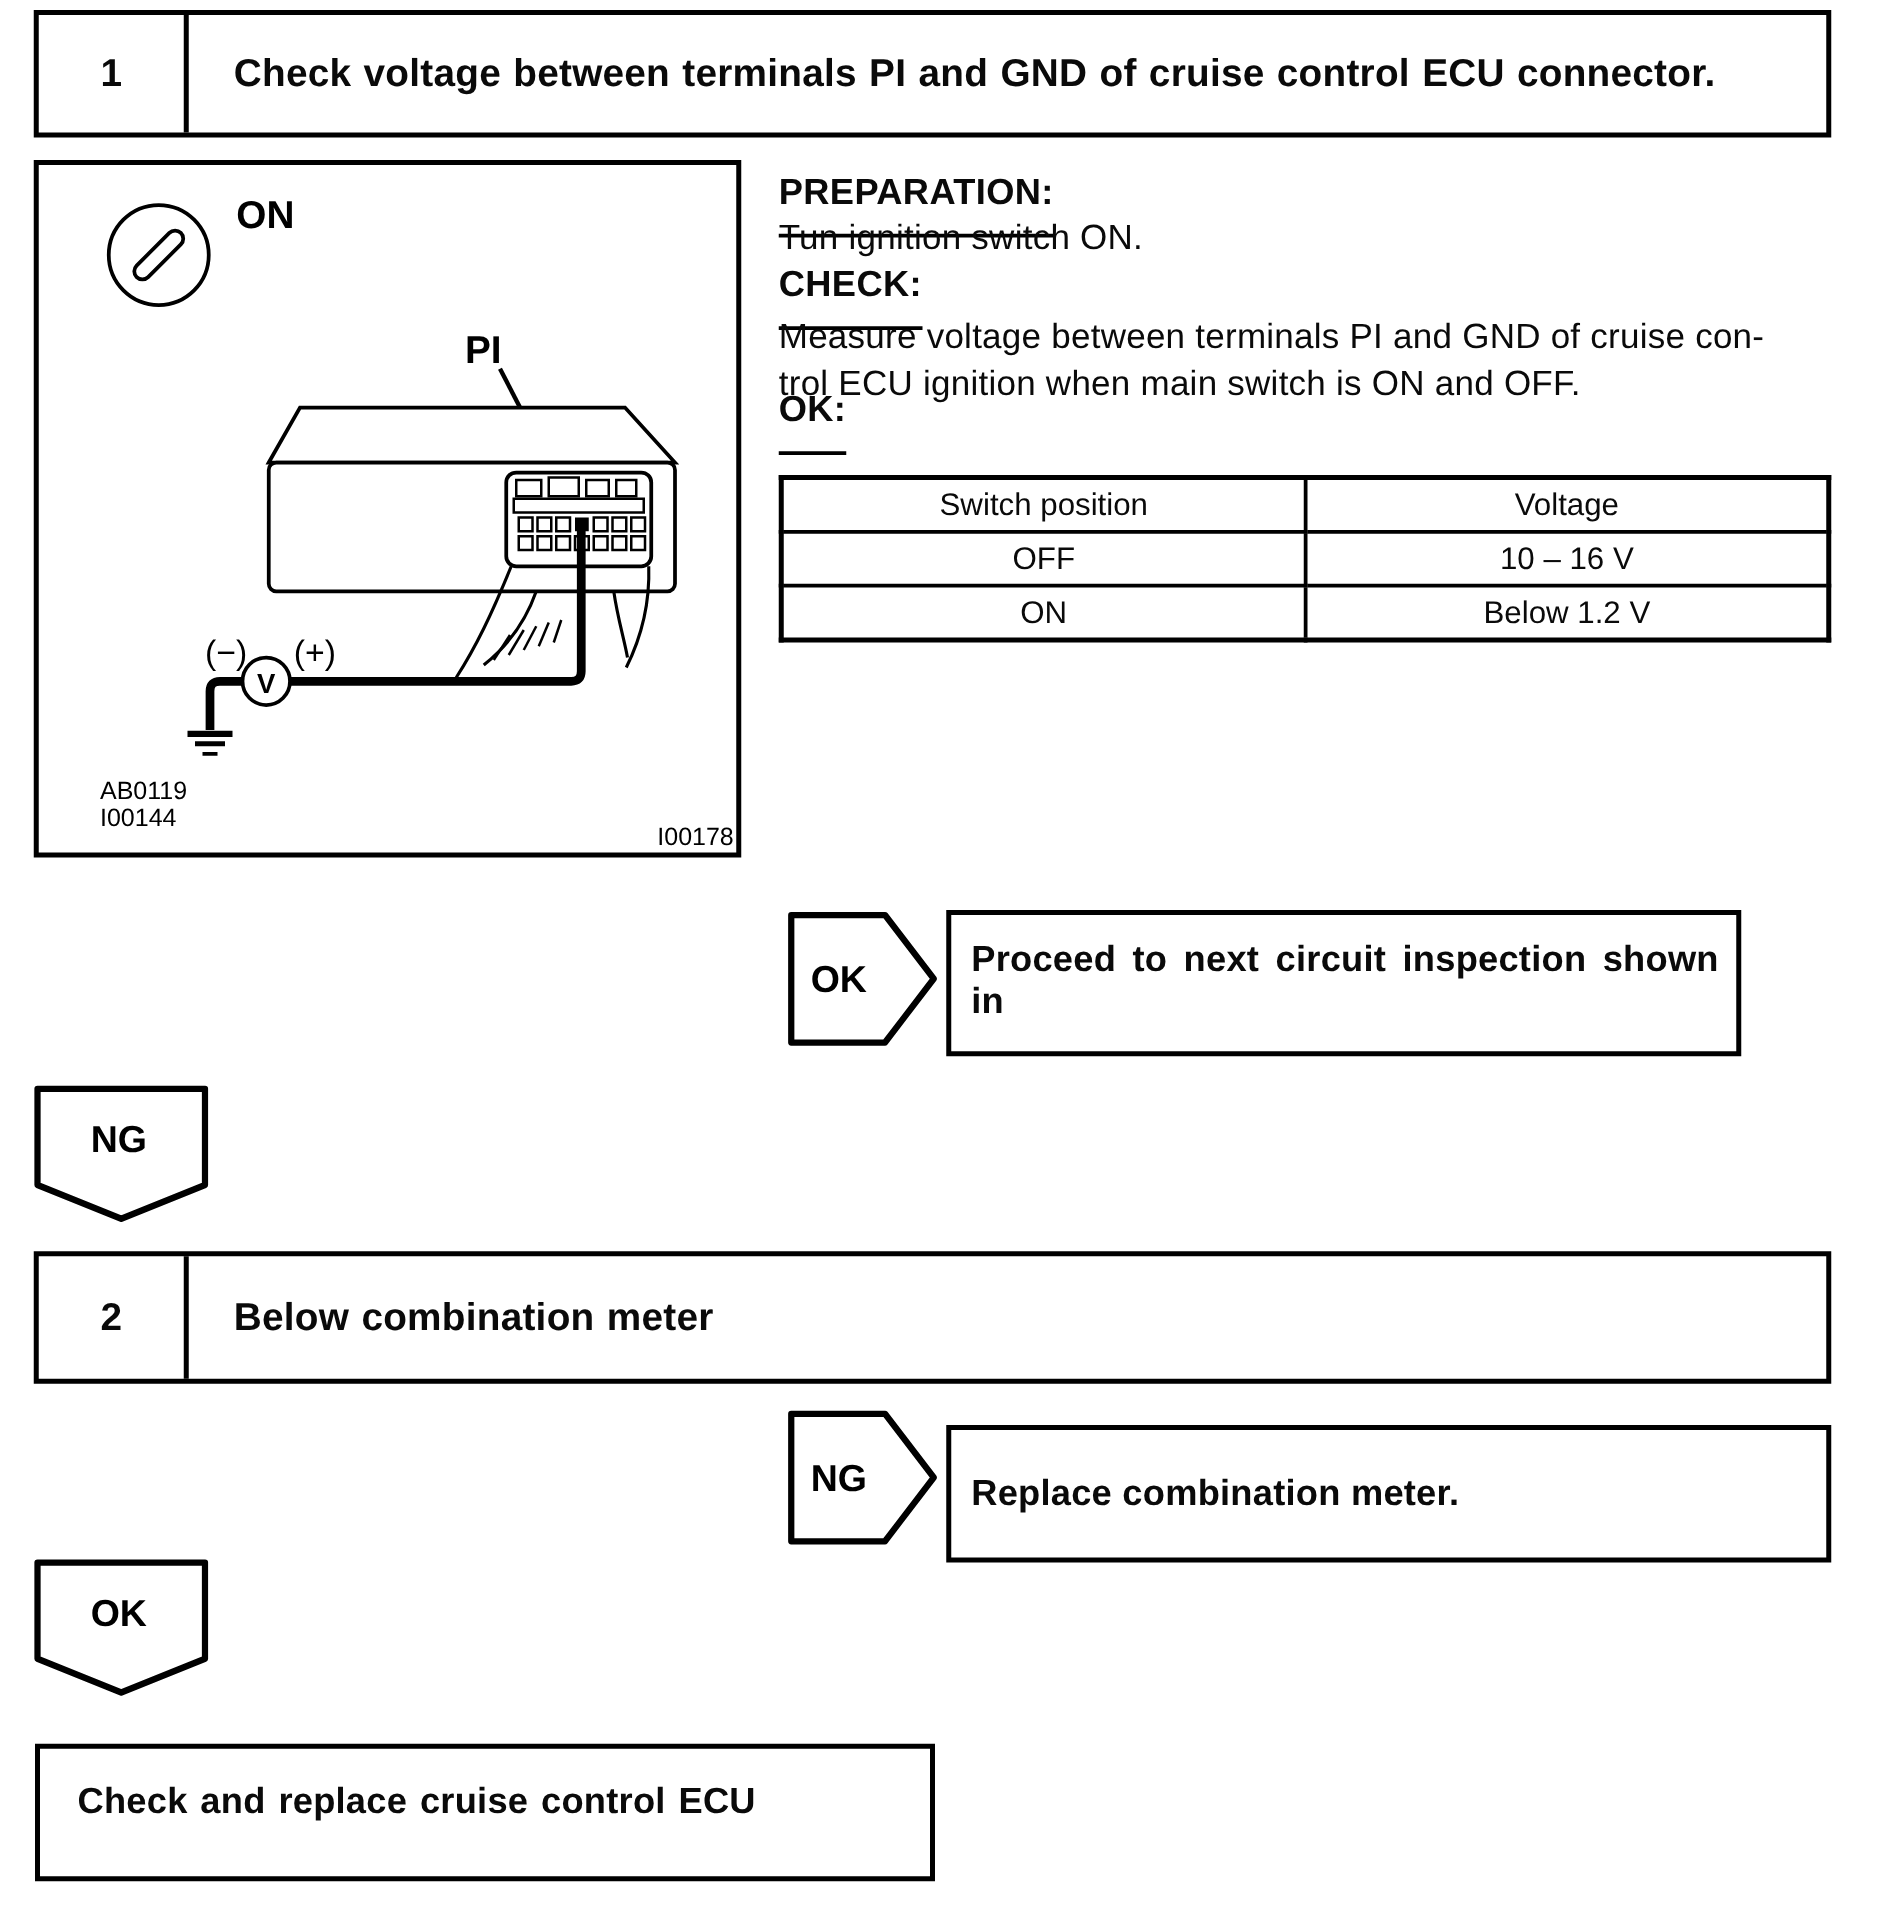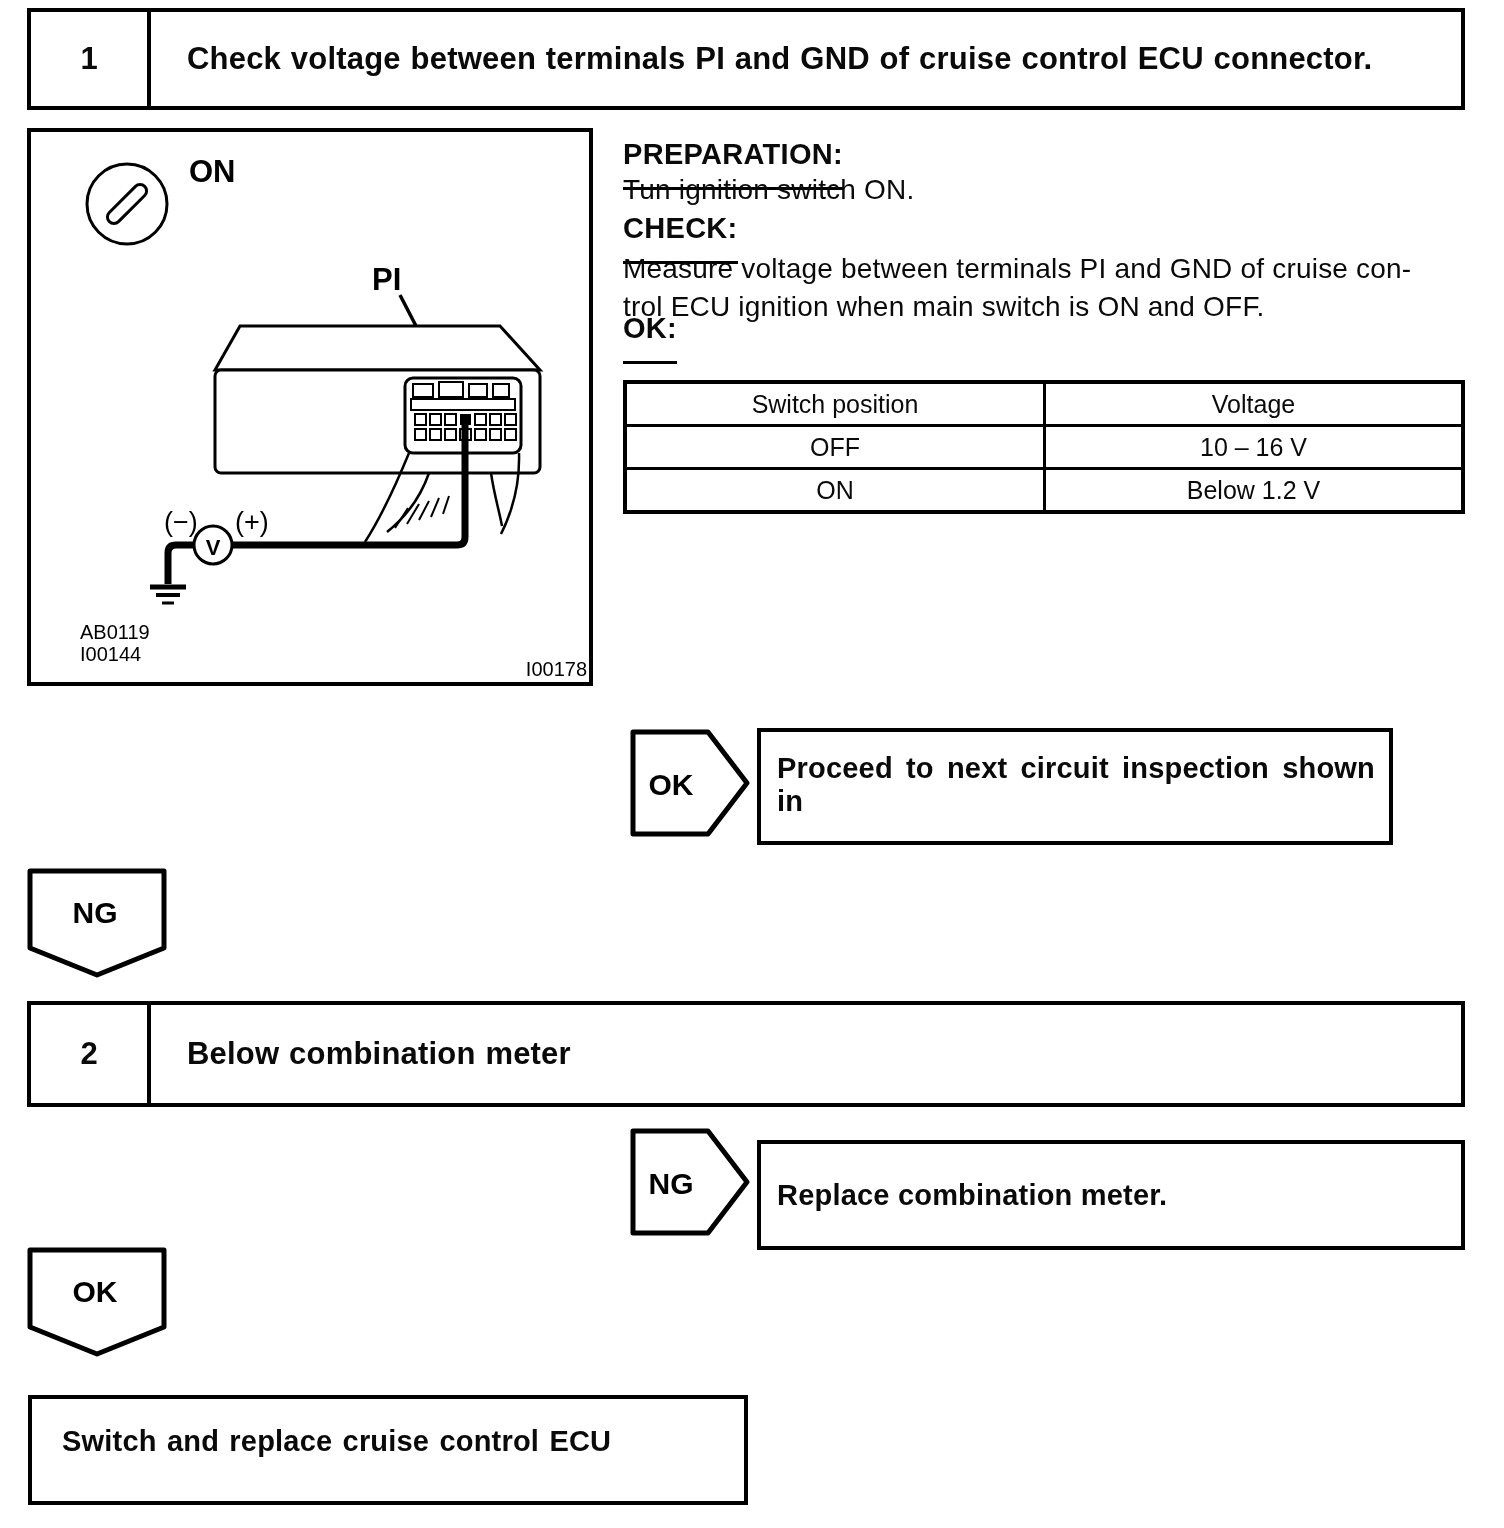--- a/index.html
+++ b/index.html
@@ -231,15 +231,15 @@
     <div class="action-single">Replace combination meter.</div>
   </div>
 
   <div class="abs" style="left:27px;top:1247px;width:140px;height:110px;">
     <svg width="140" height="110" viewBox="0 0 140 110">
       <polygon points="3,3 137,3 137,80 70,107 3,80" fill="#fff" stroke="#000" stroke-width="5" stroke-linejoin="round"></polygon>
       <text x="68" y="44" text-anchor="middle" dominant-baseline="central" class="shape-label">OK</text>
     </svg>
   </div>
 
-  <div class="abs final-box" style="left:28px;top:1395px;width:720px;height:110px;">Switch and replace cruise control ECU</div>
+  <div class="abs final-box" style="left:28px;top:1395px;width:720px;height:110px;">Check and replace cruise control ECU</div>
 
 </div>
 
 </body></html>

